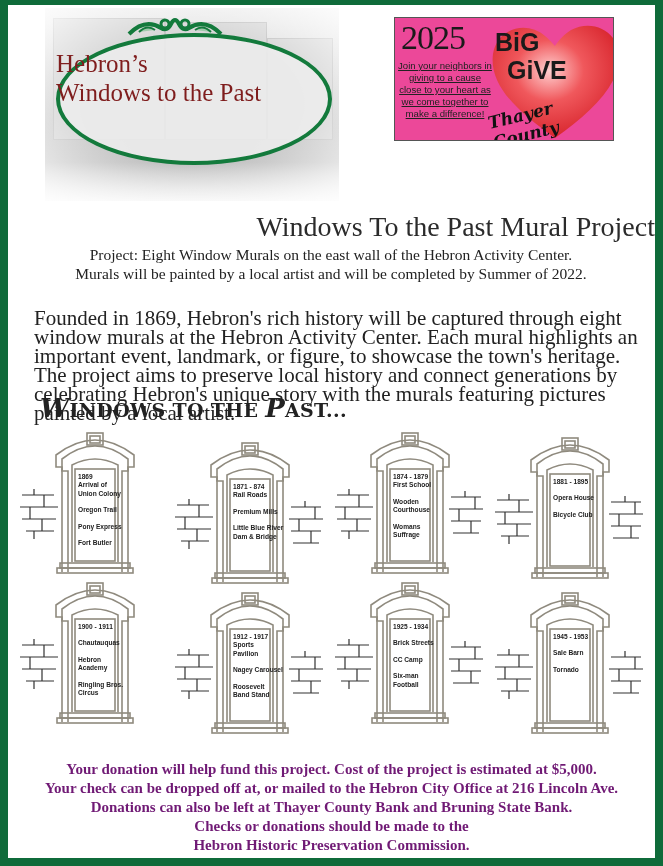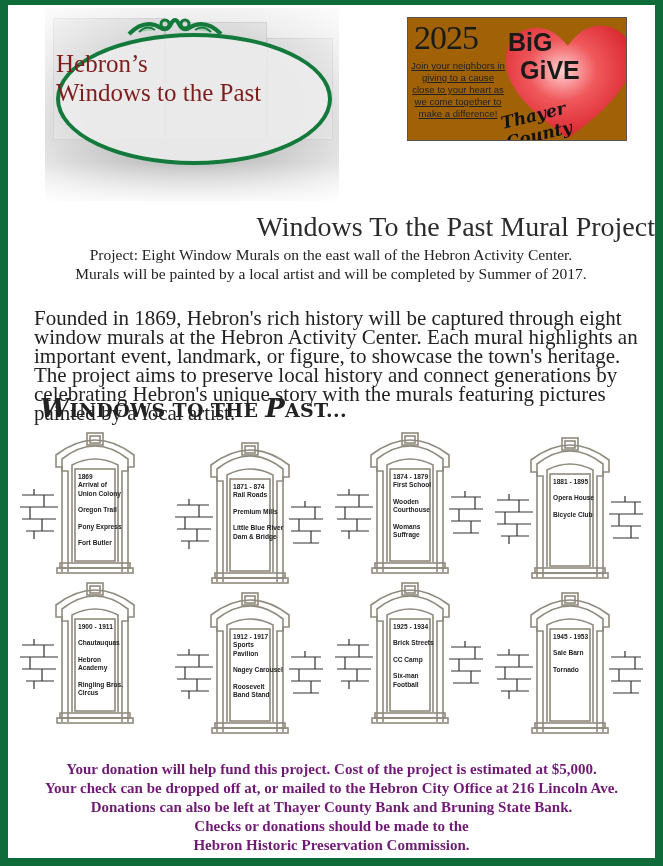--- a/index.html
+++ b/index.html
@@ -9,21 +9,21 @@
   .photo{position:absolute;left:37px;top:3px;width:294px;height:193px;overflow:hidden;
     background:linear-gradient(180deg,#e9e9e9 0%,#d6d6d6 35%,#c7c7c7 60%,#bdbdbd 80%,#f4f4f4 100%);}
   .photo .bldg{position:absolute;background:#cfcfcf;border:1px solid #b8b8b8;}
   .photo .fade{position:absolute;left:0;top:0;right:0;bottom:0;
     background:radial-gradient(ellipse at 50% 50%,rgba(255,255,255,0) 40%,rgba(255,255,255,0.85) 100%);}
   .oval{position:absolute;left:48px;top:28px;width:276px;height:132px;border:4px solid #137a3c;border-radius:50%;
     background:rgba(236,236,236,0.9);box-sizing:border-box;}
   .oval-text{position:absolute;left:48px;top:44px;width:276px;font-size:25px;line-height:29px;color:#7f1d1d;}
   .scroll{position:absolute;left:117px;top:9px;width:100px;height:26px;}
   
-  .give{position:absolute;left:399px;top:12px;width:218px;height:122px;border:1px solid #555;background:#a16207;overflow:hidden;}
+  .give{position:absolute;left:386px;top:12px;width:218px;height:122px;border:1px solid #555;background:#ec4899;overflow:hidden;}
   .give .heart{position:absolute;left:90px;top:-4px;width:140px;height:130px;}
   .give .yr{position:absolute;left:6px;top:2px;font-family:"Liberation Serif",serif;font-size:34px;line-height:36px;color:#1a1a1a;letter-spacing:-1px;}
   .give .big{position:absolute;left:100px;top:10px;font-family:"Liberation Sans",sans-serif;font-weight:bold;font-size:25px;color:#1a1a1a;line-height:28px;}
   .give .gv{position:absolute;left:112px;top:38px;font-family:"Liberation Sans",sans-serif;font-weight:bold;font-size:25px;color:#1a1a1a;line-height:28px;}
   .give .county{position:absolute;left:94px;top:80px;font-family:"DejaVu Serif",serif;font-style:italic;font-weight:bold;font-size:17px;color:#111;transform:rotate(-14deg);}
   .give .blurb{position:absolute;left:2px;top:42px;width:96px;text-align:center;font-family:"Liberation Sans",sans-serif;font-size:9.6px;line-height:12px;color:#222;text-decoration:underline;}
   
   .title{position:absolute;left:0;top:206px;width:647px;text-align:right;font-size:28px;color:#2b2b2b;}
   .sub{position:absolute;left:0;top:240px;width:646px;text-align:center;font-size:15.5px;line-height:19px;color:#222;}
   .para{position:absolute;left:26px;top:304px;width:610px;font-size:21px;line-height:19px;color:#222;}
@@ -76,21 +76,21 @@
     <div class="yr">2025</div>
     <div class="big">BiG</div>
     <div class="gv">GiVE</div>
     <div class="county">Thayer County</div>
     <div class="blurb">Join your neighbors in giving to a cause close to your heart as we come together to make a difference!</div>
   </div>
 
   <div class="title">Windows To the Past Mural Project</div>
   <div class="sub">
     <div>Project: Eight Window Murals on the east wall of the Hebron Activity Center.</div>
-    <div>Murals will be painted by a local artist and will be completed by Summer of 2017.</div>
+    <div>Murals will be painted by a local artist and will be completed by Summer of 2022.</div>
   </div>
   <div class="para">Founded in 1869, Hebron's rich history will be captured through eight window murals at the Hebron Activity Center. Each mural highlights an important event, landmark, or figure,  to showcase the town's heritage. The project aims to preserve local history and connect generations by celebrating Hebron's unique story with the murals featuring pictures painted by a local artist.</div>
   <div class="wtp"><span class="cap">W</span><span>INDOWS TO THE </span><span class="cap">P</span><span>AST...</span></div>
 
   <div id="windows">
       <div class="win" style="left: 12px; top: 422px;">
     <svg width="150" height="150" viewBox="0 0 150 150">
       <g fill="none" stroke="#8f8a7e" stroke-width="1.6">
         <path d="M42 145 L42 40 L36 40 L36 28 Q75 -2 114 28 L114 40 L108 40 L108 145"></path>
         <path d="M48 145 L48 44 L42 44 L42 32 Q75 6 108 32 L108 44 L102 44 L102 145"></path>

